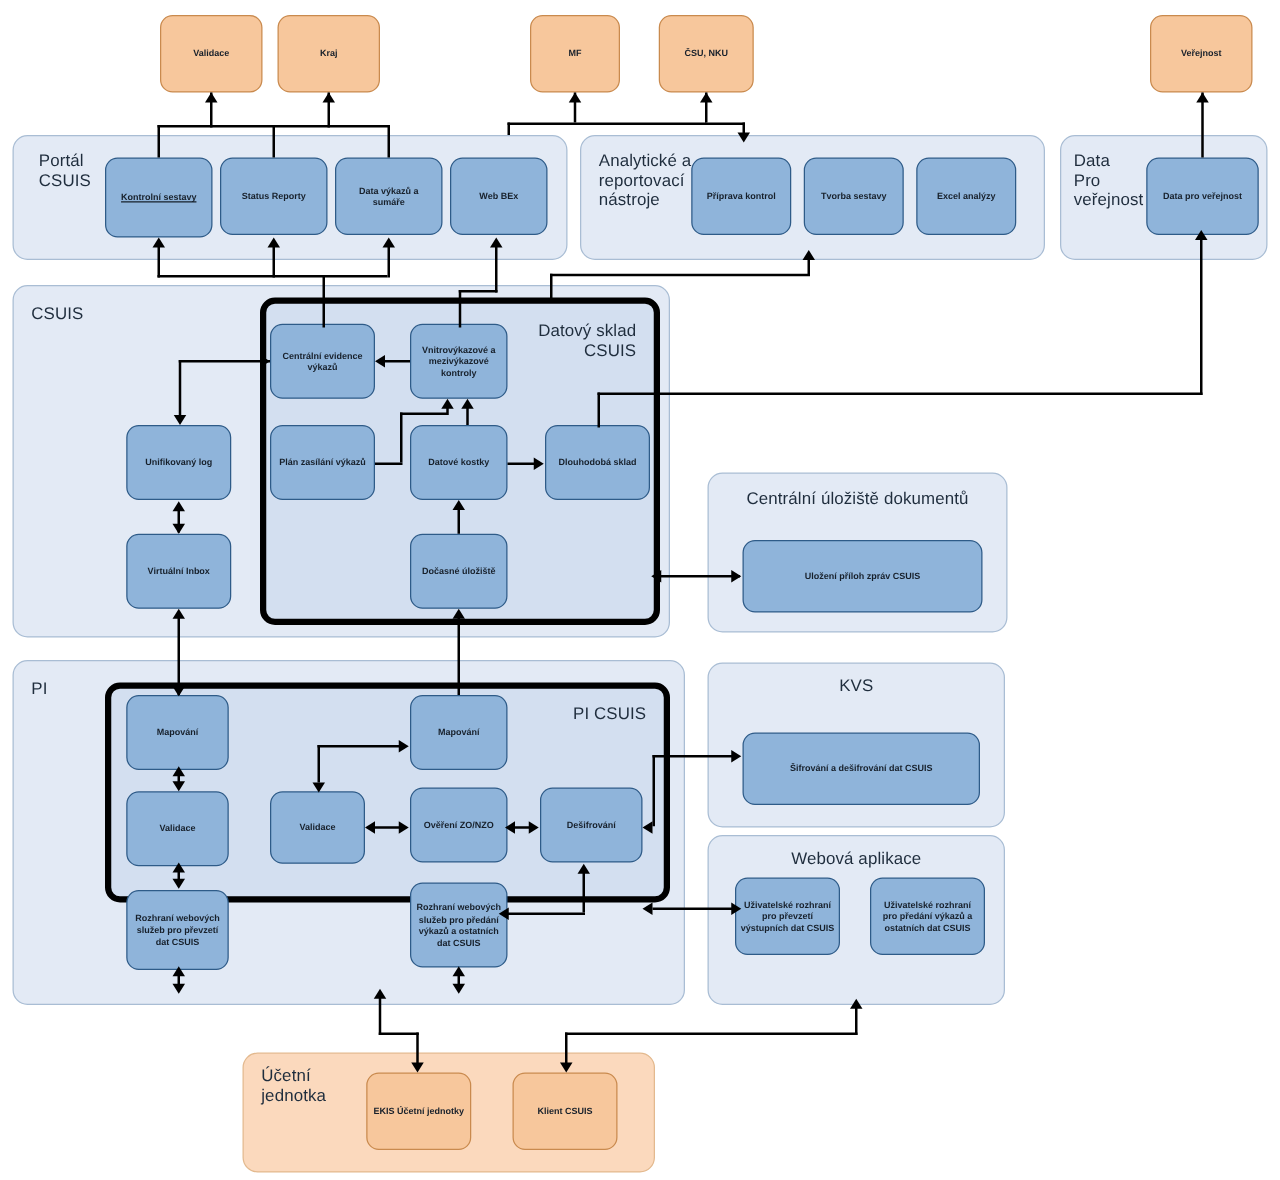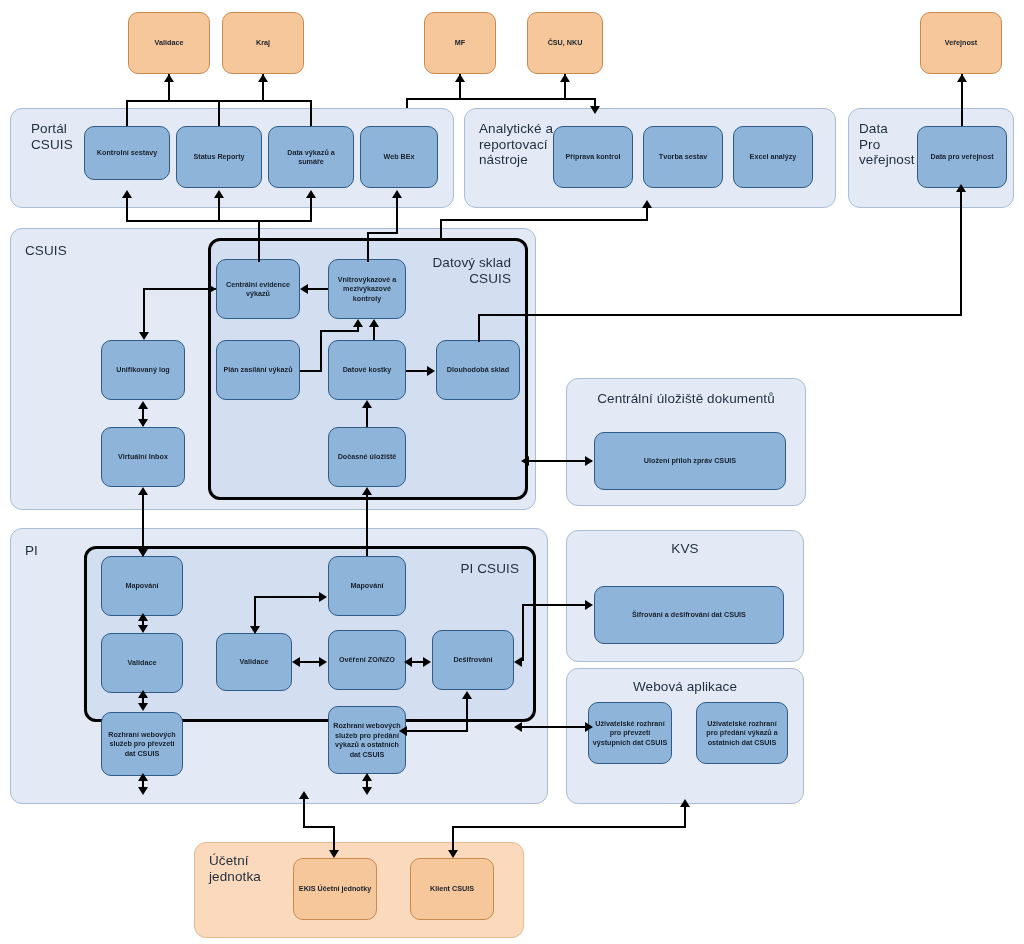--- a/index.html
+++ b/index.html
@@ -9,21 +9,21 @@
   
   .group{
     position:absolute;
     border:1px solid #a9bdd4;
     border-radius:12px;
     background:#e3eaf5;
     box-sizing:border-box;
   }
   .group.nested{
     background:#d3dff0;
-    border:3px solid #000000;
+    border:5px solid #000000;
   }
   .group.orange{
     background:#fbd9bd;
     border:1px solid #e3b98e;
   }
   .group-title{
     position:absolute;
     font-size:13.5px;
     color:#1f2d3d;
     line-height:15.5px;
@@ -82,21 +82,21 @@
     <span>ČSU, NKU</span>
   </div>
   <div class="node orange" style="left:920px;top:12px;width:82px;height:62px;">
     <span>Veřejnost</span>
   </div>
 
   <div class="group" style="left:10px;top:108px;width:444px;height:100px;">
     <div class="group-title" style="left:20px;top:12px;">Portál
 CSUIS</div>
   </div>
-  <div class="node" style="left:84px;top:126px;width:86px;height:54px;">
+  <div class="node" style="left:84px;top:126px;width:86px;height:64px;text-decoration:underline;">
     <span>Kontrolní sestavy</span>
   </div>
   <div class="node" style="left:176px;top:126px;width:86px;height:62px;">
     <span>Status Reporty</span>
   </div>
   <div class="node" style="left:268px;top:126px;width:86px;height:62px;">
     <span>Data výkazů a
 sumáře</span>
   </div>
   <div class="node" style="left:360px;top:126px;width:78px;height:62px;">
@@ -105,21 +105,21 @@
 
   <div class="group" style="left:464px;top:108px;width:372px;height:100px;">
     <div class="group-title" style="left:14px;top:12px;">Analytické a
 reportovací
 nástroje</div>
   </div>
   <div class="node" style="left:553px;top:126px;width:80px;height:62px;">
     <span>Příprava kontrol</span>
   </div>
   <div class="node" style="left:643px;top:126px;width:80px;height:62px;">
-    <span>Tvorba sestav</span>
+    <span>Tvorba sestavy</span>
   </div>
   <div class="node" style="left:733px;top:126px;width:80px;height:62px;">
     <span>Excel analýzy</span>
   </div>
 
   <div class="group" style="left:848px;top:108px;width:166px;height:100px;">
     <div class="group-title" style="left:10px;top:12px;">Data
 Pro
 veřejnost</div>
   </div>

